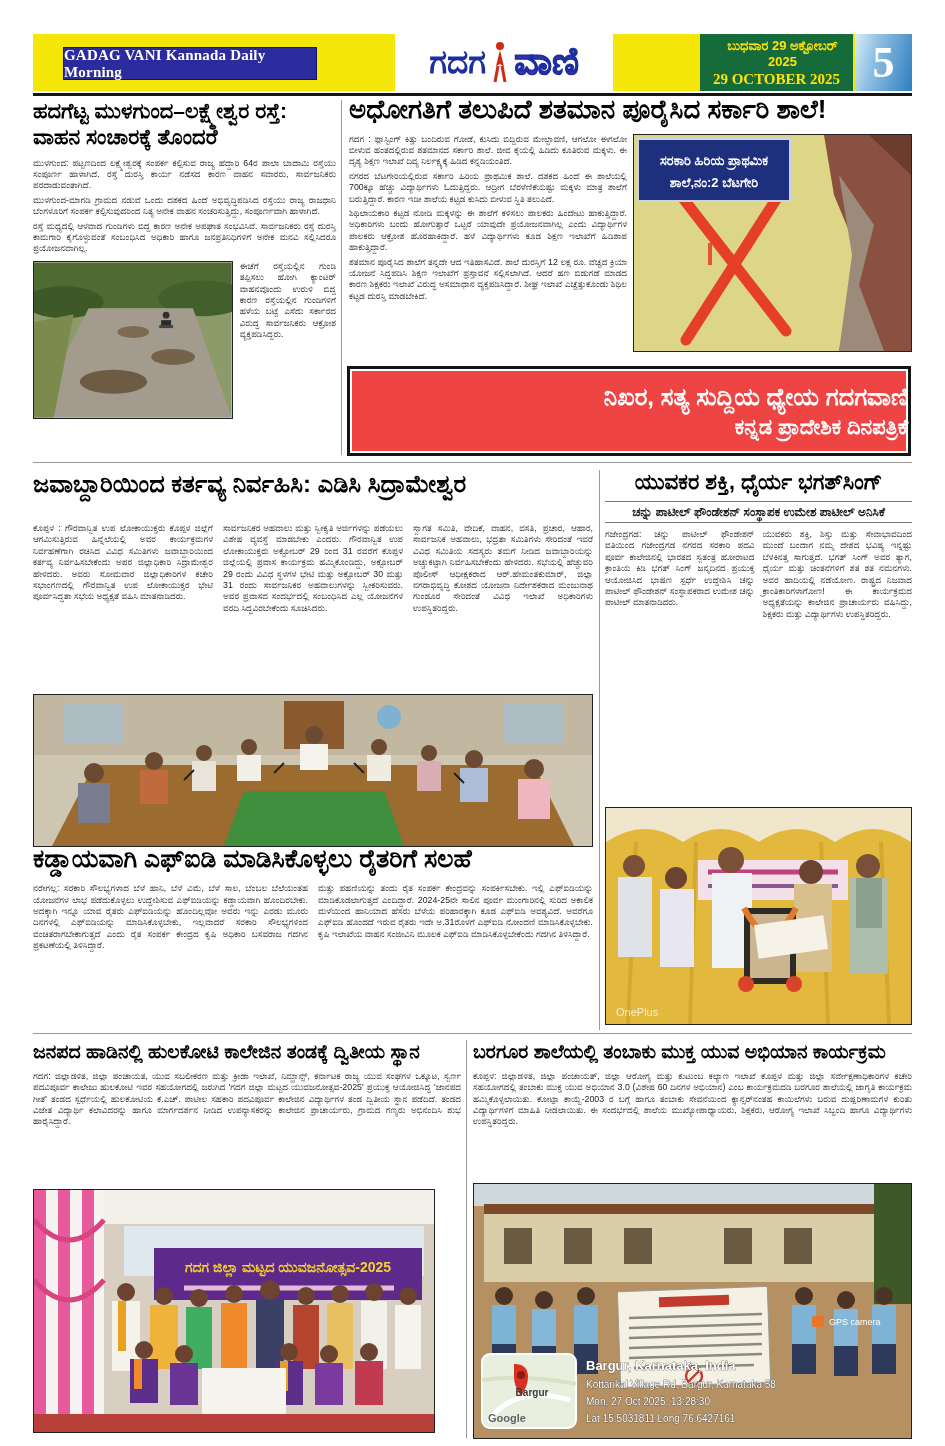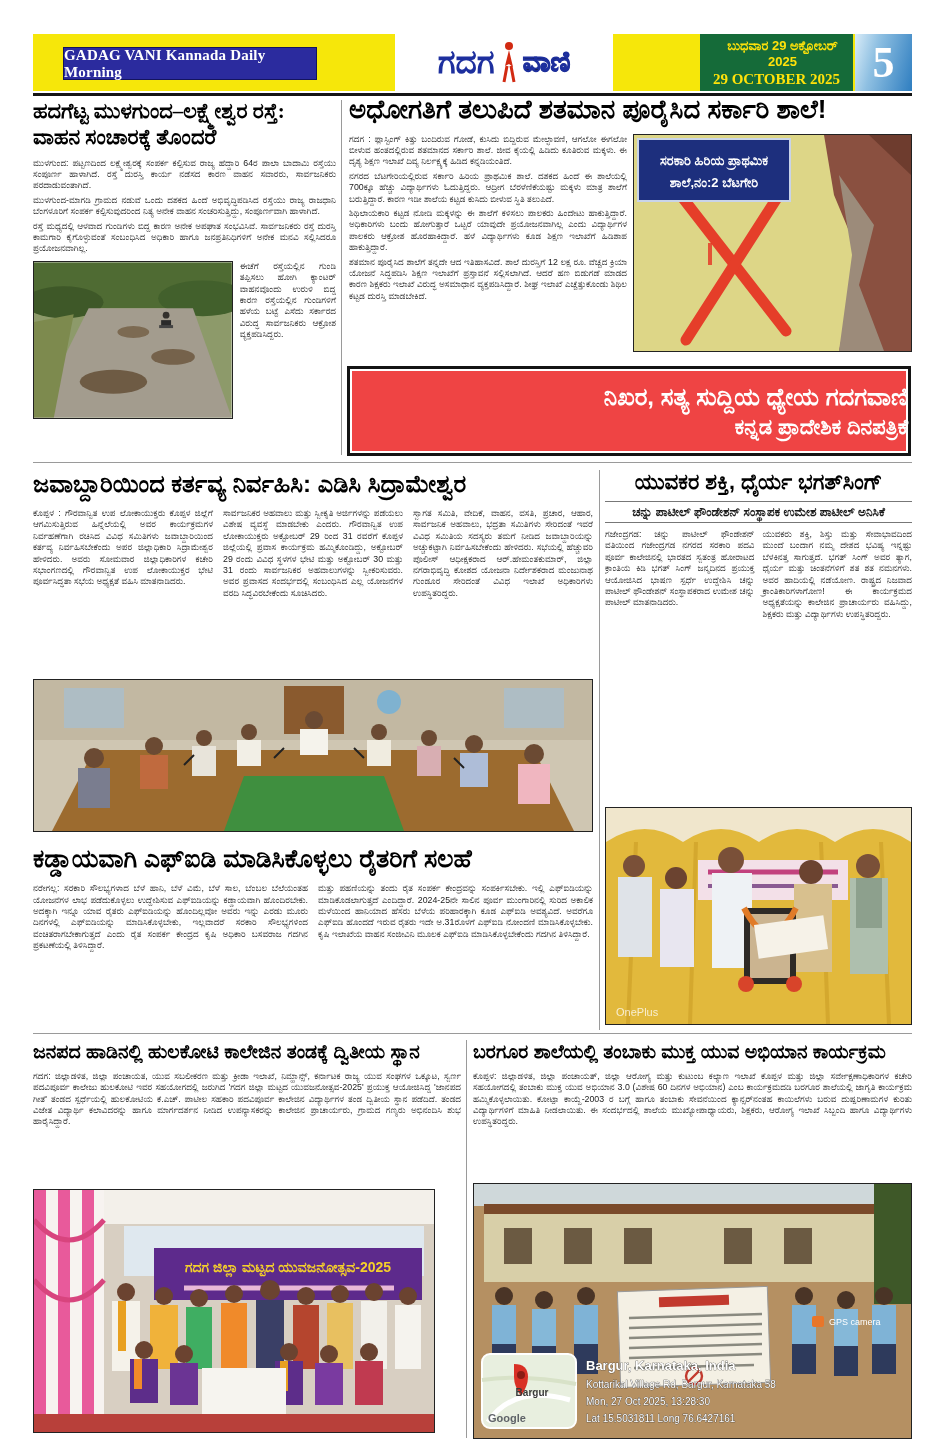--- a/index.html
+++ b/index.html
@@ -6,42 +6,42 @@
   .page{position:relative;width:945px;height:1446px;background:#ffffff;margin:0 auto;overflow:hidden;
         font-family:"Liberation Sans","DejaVu Sans",sans-serif;color:#1a1a1a;}
   
   .masthead{position:absolute;left:33px;top:34px;width:879px;height:57px;background:#f6e70a;}
   .masthead-title{position:absolute;left:30px;top:13px;width:252px;height:31px;background:#2b2b9e;
         border:1px solid #14145e;color:#fff;font-family:"Liberation Serif","DejaVu Serif",serif;
         font-weight:bold;font-size:15px;display:flex;align-items:center;justify-content:center;letter-spacing:.2px;}
   .logo-box{position:absolute;left:362px;top:-6px;width:218px;height:68px;background:#fff;
         display:flex;align-items:center;justify-content:center;gap:4px;}
   .logo-w1{color:#1d2f9e;font-weight:bold;font-size:33px;}
-  .logo-w2{color:#0f172a;font-weight:bold;font-size:28px;-webkit-text-stroke:1px #1d2f9e;}
+  .logo-w2{color:#6d28d9;font-weight:bold;font-size:38px;-webkit-text-stroke:1px #1d2f9e;}
   .date-box{position:absolute;left:667px;top:0;width:153px;height:57px;background:#156b39;
         color:#ffe20a;text-align:center;display:flex;flex-direction:column;justify-content:center;gap:2px;}
   .date-kn{font-size:13px;font-weight:bold;padding-left:12px;}
   .date-en{font-size:15px;font-weight:bold;font-family:"Liberation Serif","DejaVu Serif",serif;}
   .page-num{position:absolute;left:822px;top:0;width:57px;height:57px;
         background:linear-gradient(105deg,#d9ecf8 0%,#8fc0e2 35%,#2f7ec0 100%);
         color:#fff;font-family:"Liberation Serif","DejaVu Serif",serif;font-weight:bold;font-size:44px;
         display:flex;align-items:center;justify-content:center;}
   .rule-top{position:absolute;left:33px;top:93px;width:879px;height:3px;background:#151515;}
   .vrule{position:absolute;width:1px;background:#9a9a9a;}
   .hrule{position:absolute;height:1px;background:#9a9a9a;}
   
   .headline{font-weight:800;color:#000;line-height:1.25;}
   .body-txt{font-size:8.8px;line-height:11.4px;text-align:justify;color:#222;}
   .body-txt p{margin:0 0 3px 0;}
   .cols{display:flex;gap:10px;}
   .cols .col{flex:1;}
   .photo{border:1px solid #222;display:block;}
   
   .art-road{position:absolute;left:33px;top:98px;width:303px;}
-  .art-road .headline{font-size:21px;font-family:Liberation Serif, serif;}
+  .art-road .headline{font-size:21px;}
   .road-row{display:flex;gap:7px;margin-top:6px;}
   .art-school{position:absolute;left:349px;top:93px;width:563px;}
   .art-school .headline{font-size:26px;}
   .school-row{display:flex;gap:6px;margin-top:8px;}
   .slogan{position:absolute;left:347px;top:366px;width:558px;height:84px;background:#ef4444;
         border:3px solid #141414;box-shadow:inset 0 0 0 2px #fff;
         display:flex;flex-direction:column;align-items:flex-end;justify-content:center;color:#fff;font-weight:bold;}
   .slogan .l1{font-size:24px;}
   .slogan .l2{font-size:21px;margin-top:4px;}
   .art-adc{position:absolute;left:33px;top:469px;width:560px;}
@@ -147,21 +147,21 @@
 
   <div class="slogan">
     <div class="l1">ನಿಖರ, ಸತ್ಯ ಸುದ್ದಿಯ ಧ್ಯೇಯ ಗದಗವಾಣಿ</div>
     <div class="l2">ಕನ್ನಡ ಪ್ರಾದೇಶಿಕ ದಿನಪತ್ರಿಕೆ</div>
   </div>
 
   <div class="hrule" style="left:33px;top:462px;width:879px;"></div>
 
   <div class="art-adc">
     <div class="headline">ಜವಾಬ್ದಾರಿಯಿಂದ ಕರ್ತವ್ಯ ನಿರ್ವಹಿಸಿ: ಎಡಿಸಿ ಸಿದ್ರಾಮೇಶ್ವರ</div>
-    <div class="cols" style="margin-top:9px;height:165px;overflow:hidden;">
+    <div class="cols" style="margin-top:24px;height:165px;overflow:hidden;">
       <div class="col body-txt">ಕೊಪ್ಪಳ : ಗೌರವಾನ್ವಿತ ಉಪ ಲೋಕಾಯುಕ್ತರು ಕೊಪ್ಪಳ ಜಿಲ್ಲೆಗೆ ಆಗಮಿಸುತ್ತಿರುವ ಹಿನ್ನೆಲೆಯಲ್ಲಿ ಅವರ ಕಾರ್ಯಕ್ರಮಗಳ ನಿರ್ವಹಣೆಗಾಗಿ ರಚಿಸಿದ ವಿವಿಧ ಸಮಿತಿಗಳು ಜವಾಬ್ದಾರಿಯಿಂದ ಕರ್ತವ್ಯ ನಿರ್ವಹಿಸಬೇಕೆಂದು ಅಪರ ಜಿಲ್ಲಾಧಿಕಾರಿ ಸಿದ್ರಾಮೇಶ್ವರ ಹೇಳಿದರು. ಅವರು ಸೋಮವಾರ ಜಿಲ್ಲಾಧಿಕಾರಿಗಳ ಕಚೇರಿ ಸಭಾಂಗಣದಲ್ಲಿ ಗೌರವಾನ್ವಿತ ಉಪ ಲೋಕಾಯುಕ್ತರ ಭೇಟಿ ಪೂರ್ವಸಿದ್ಧತಾ ಸಭೆಯ ಅಧ್ಯಕ್ಷತೆ ವಹಿಸಿ ಮಾತನಾಡಿದರು.</div>
       <div class="col body-txt">ಸಾರ್ವಜನಿಕರ ಅಹವಾಲು ಮತ್ತು ಸ್ವೀಕೃತಿ ಅರ್ಜಿಗಳನ್ನು ಪಡೆಯಲು ವಿಶೇಷ ವ್ಯವಸ್ಥೆ ಮಾಡಬೇಕು ಎಂದರು. ಗೌರವಾನ್ವಿತ ಉಪ ಲೋಕಾಯುಕ್ತರು ಅಕ್ಟೋಬರ್ 29 ರಿಂದ 31 ರವರೆಗೆ ಕೊಪ್ಪಳ ಜಿಲ್ಲೆಯಲ್ಲಿ ಪ್ರವಾಸ ಕಾರ್ಯಕ್ರಮ ಹಮ್ಮಿಕೊಂಡಿದ್ದು, ಅಕ್ಟೋಬರ್ 29 ರಂದು ವಿವಿಧ ಸ್ಥಳಗಳ ಭೇಟಿ ಮತ್ತು ಅಕ್ಟೋಬರ್ 30 ಮತ್ತು 31 ರಂದು ಸಾರ್ವಜನಿಕರ ಅಹವಾಲುಗಳನ್ನು ಸ್ವೀಕರಿಸುವರು. ಅವರ ಪ್ರವಾಸದ ಸಂದರ್ಭದಲ್ಲಿ ಸಂಬಂಧಿಸಿದ ಎಲ್ಲ ಯೋಜನೆಗಳ ವರದಿ ಸಿದ್ಧವಿರಬೇಕೆಂದು ಸೂಚಿಸಿದರು.</div>
       <div class="col body-txt">ಸ್ವಾಗತ ಸಮಿತಿ, ವೇದಿಕೆ, ವಾಹನ, ವಸತಿ, ಪ್ರಚಾರ, ಆಹಾರ, ಸಾರ್ವಜನಿಕ ಅಹವಾಲು, ಭದ್ರತಾ ಸಮಿತಿಗಳು ಸೇರಿದಂತೆ ಇವರೆ ವಿವಿಧ ಸಮಿತಿಯ ಸದಸ್ಯರು ತಮಗೆ ನೀಡಿದ ಜವಾಬ್ದಾರಿಯನ್ನು ಅಚ್ಚುಕಟ್ಟಾಗಿ ನಿರ್ವಹಿಸಬೇಕೆಂದು ಹೇಳಿದರು. ಸಭೆಯಲ್ಲಿ ಹೆಚ್ಚುವರಿ ಪೊಲೀಸ್ ಆಧೀಕ್ಷಕರಾದ ಆರ್.ಹೇಮಂತಕುಮಾರ್, ಜಿಲ್ಲಾ ನಗರಾಭಿವೃದ್ಧಿ ಕೋಶದ ಯೋಜನಾ ನಿರ್ದೇಶಕರಾದ ಮಂಜುನಾಥ ಗುಂಡೂರ ಸೇರಿದಂತೆ ವಿವಿಧ ಇಲಾಖೆ ಅಧಿಕಾರಿಗಳು ಉಪಸ್ಥಿತರಿದ್ದರು.</div>
     </div>
     <svg class="photo" style="margin-top:6px;" width="558" height="151" viewBox="0 0 558 151">
       <rect width="558" height="151" fill="#cfc6b2"></rect>
       <rect x="0" y="0" width="558" height="60" fill="#c2b8a2"></rect>
       <rect x="30" y="8" width="60" height="40" fill="#aebdc4"></rect>
       <rect x="470" y="8" width="60" height="40" fill="#aebdc4"></rect>
       <rect x="250" y="6" width="60" height="48" fill="#8a5a2e"></rect>

